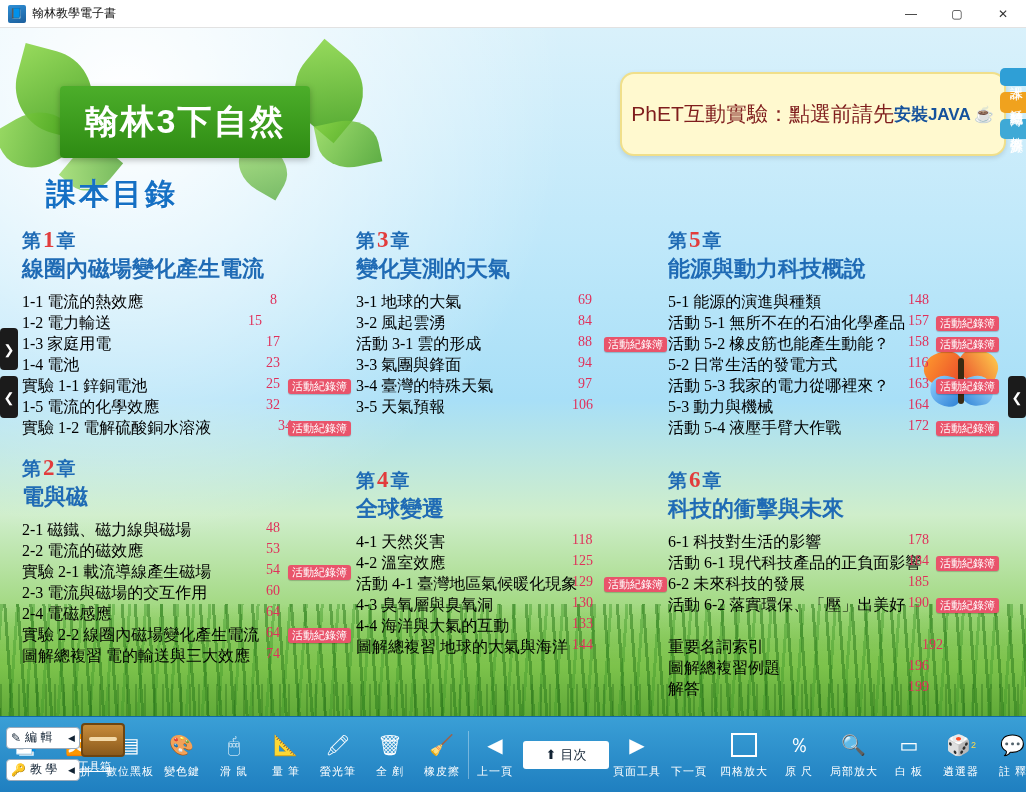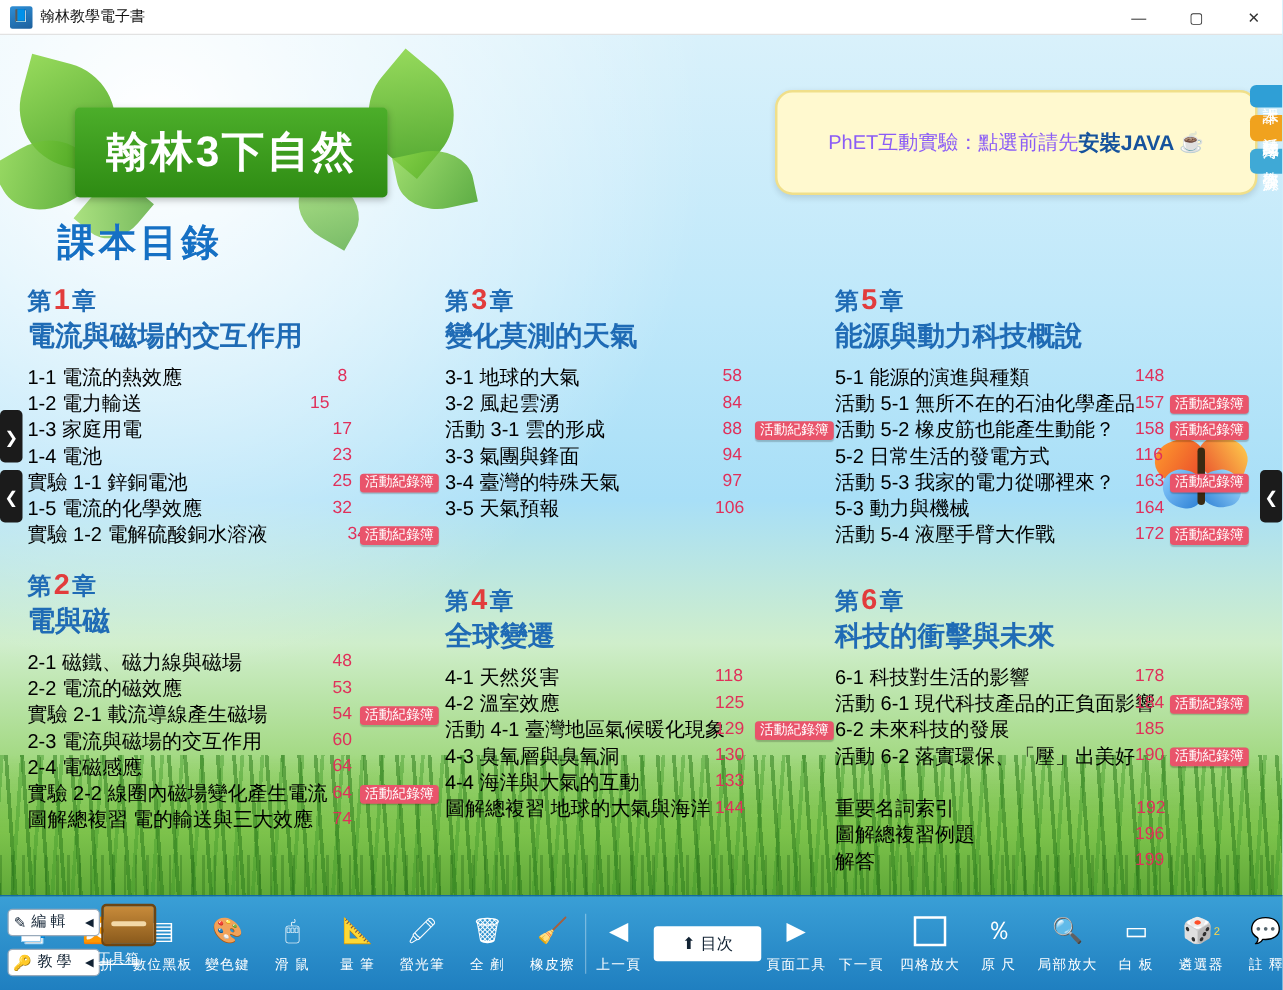--- a/index.html
+++ b/index.html
@@ -76,21 +76,21 @@
   }
 
   
   .phet {
     position:absolute; left:620px; top:44px; width:386px; height:84px;
     background:#fff9cf; border:2px solid #f0df8a; border-radius:14px;
     display:flex; align-items:center; justify-content:center;
     box-shadow:0 2px 5px rgba(0,0,0,.12);
     overflow:hidden;
   }
-  .phet .txt { font-size:16px; color:#8b5cf6; }
+  .phet .txt { font-size:21px; color:#7f1d1d; }
   .phet .link { color:#15529c; text-decoration:none; font-size:17px; font-weight:bold; }
   .phet .cup { font-size:16px; margin-left:4px; }
 
   
   .rtabs { position:absolute; right:0; top:40px; width:26px; }
   .rtab {
     width:26px; background:#2f9fd6; color:#fff; font-size:13px; line-height:1.18;
     text-align:center; padding:8px 2px; margin-bottom:6px;
     border-radius:5px 0 0 5px; writing-mode:vertical-rl; letter-spacing:1px;
   }
@@ -111,21 +111,21 @@
   .butterfly { position:absolute; right:24px; top:318px; width:80px; height:70px; }
   .bf-wing { position:absolute; border-radius:50% 50% 40% 60%; }
   .bf-w1 { left:2px; top:6px; width:40px; height:34px; background:linear-gradient(140deg,#ff9d2e,#e8452a); transform:rotate(-18deg); }
   .bf-w2 { left:36px; top:4px; width:40px; height:34px; background:linear-gradient(220deg,#ffd34e,#e8452a); transform:rotate(18deg); }
   .bf-w3 { left:8px; top:30px; width:32px; height:30px; background:linear-gradient(120deg,#8fd0ff,#2b7fd4); transform:rotate(12deg); }
   .bf-w4 { left:38px; top:30px; width:32px; height:30px; background:linear-gradient(240deg,#a8e0ff,#2b7fd4); transform:rotate(-12deg); }
   .bf-body { left:36px; top:12px; width:6px; height:46px; background:#3a2a12; border-radius:3px; position:absolute; }
 
   
   .toc { position:absolute; left:0; top:196px; width:1026px; height:460px; }
-  .col { position:absolute; width:320px; }
+  .col { position:absolute; width:320px;font-family:Liberation Serif, serif; }
   .col.c1 { left:22px; top:0; }
   .col.c2 { left:356px; top:0; }
   .col.c3 { left:668px; top:0; }
   .col.c1b { left:22px; top:228px; }
   .col.c2b { left:356px; top:240px; }
   .col.c3b { left:668px; top:240px; }
 
   .ch-head { color:#1f6bb5; font-size:19px; font-weight:bold; line-height:1.35; }
   .ch-head .num { color:#e23c3c; font-size:23px; padding:0 2px; }
   .ch-title { color:#1f6bb5; font-size:22px; font-weight:bold; margin-bottom:8px; line-height:1.3; }
@@ -235,21 +235,21 @@
       <div class="bf-wing bf-w4"></div>
     <div class="bf-body"></div>
   </div>
 
   <div class="toc">
 
     <div class="col c1">
       <div class="ch-head">
         <span>第</span><span class="num">1</span><span>章</span>
       </div>
-      <div class="ch-title">電流與磁場的交互作用</div>
+      <div class="ch-title">線圈內磁場變化產生電流</div>
       <div class="rows">
         <div class="rowwrap">
           <span class="label">1-1 電流的熱效應</span>
           <span class="pg" style="left:248px">8</span>
         </div>
         <div class="rowwrap">
           <span class="label">1-2 電力輸送</span>
           <span class="pg" style="left:226px">15</span>
         </div>
         <div class="rowwrap">
@@ -278,21 +278,21 @@
     </div>
 
     <div class="col c2">
       <div class="ch-head">
         <span>第</span><span class="num">3</span><span>章</span>
       </div>
       <div class="ch-title">變化莫測的天氣</div>
       <div class="rows">
         <div class="rowwrap">
           <span class="label">3-1 地球的大氣</span>
-          <span class="pg" style="left:222px">58</span>
+          <span class="pg" style="left:222px">69</span>
         </div>
         <div class="rowwrap">
           <span class="label">3-2 風起雲湧</span>
           <span class="pg" style="left:222px">84</span>
         </div>
         <div class="rowwrap">
           <span class="label">活動 3-1 雲的形成</span>
           <span class="pg" style="left:222px">88</span>
           <span class="badge" style="left:248px;top:3px">活動紀錄簿</span>
         </div>
@@ -445,21 +445,21 @@
           <span class="pg" style="left:240px">185</span>
         </div>
         <div class="rowwrap">
           <span class="label small">活動 6-2 落實環保、「壓」出美好</span>
           <span class="pg" style="left:240px">190</span>
           <span class="badge" style="left:268px;top:3px">活動紀錄簿</span>
         </div>
         <div class="rowwrap"></div>
         <div class="rowwrap">
           <span class="label">重要名詞索引</span>
-          <span class="pg" style="left:241px">192</span>
+          <span class="pg" style="left:254px">192</span>
         </div>
         <div class="rowwrap">
           <span class="label">圖解總複習例題</span>
           <span class="pg" style="left:240px">196</span>
         </div>
         <div class="rowwrap">
           <span class="label">解答</span>
           <span class="pg" style="left:240px">199</span>
         </div>
       </div>

